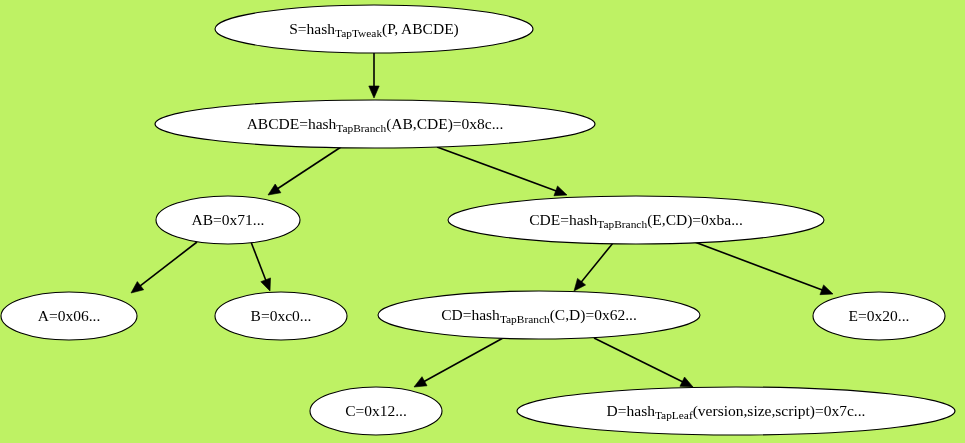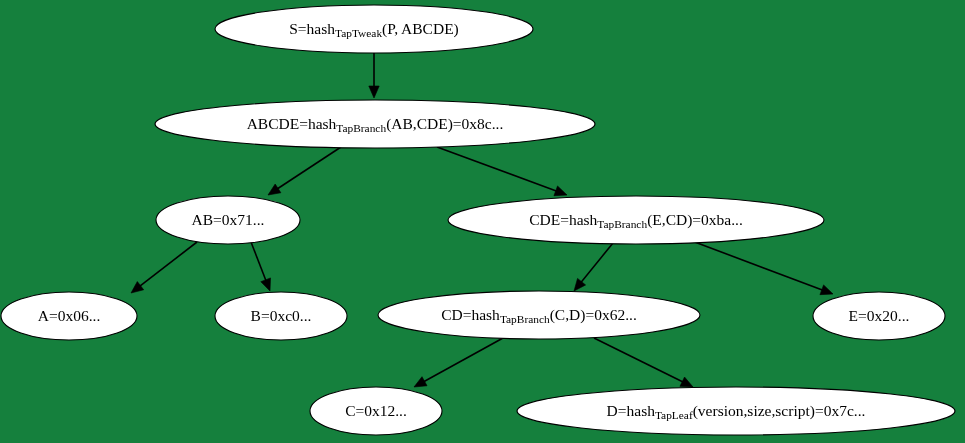--- a/index.html
+++ b/index.html
@@ -8,21 +8,21 @@
     padding: 0;
     background: #ffffff;
   }
   body {
     font-family: "Liberation Serif", "DejaVu Serif", serif;
   }
   #graph-canvas {
     position: relative;
     width: 965px;
     height: 443px;
-    background: #15803d;
+    background: #bef264;
     overflow: hidden;
   }
   #graph-svg {
     position: absolute;
     left: 0;
     top: 0;
     width: 965px;
     height: 443px;
     display: block;
   }

